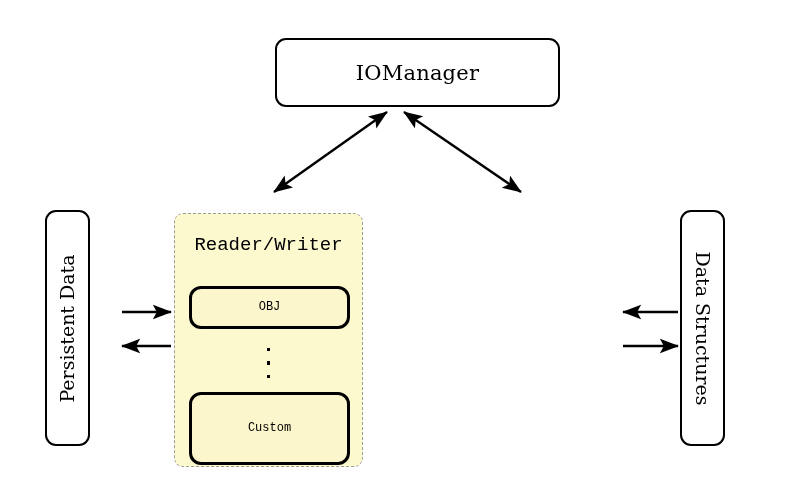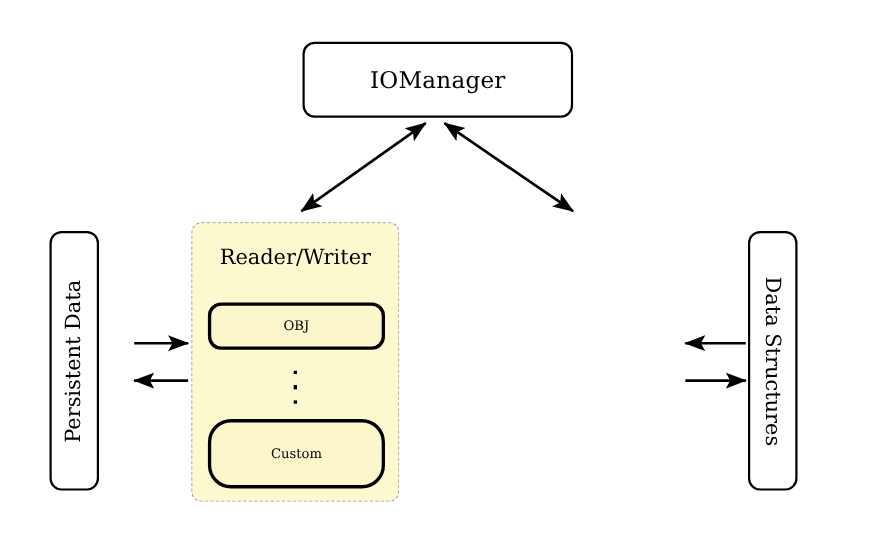--- a/index.html
+++ b/index.html
@@ -35,21 +35,21 @@
     align-items: center;
     justify-content: center;
     text-align: center;
     color: #000000;
   }
 
   
   #iomanager-box {
     left: 275px;
     top: 38px;
-    width: 246px;
+    width: 285px;
     height: 69px;
     font-size: 21px;
     letter-spacing: .2px;
   }
 
   
   .side-box {
     width: 45px;
     height: 236px;
   }
@@ -65,21 +65,21 @@
   .vtext-down { transform: rotate(90deg); }
 
   
   .group-panel {
     position: absolute;
     box-sizing: border-box;
     background: #fcf9cf;
     border: 1.6px dashed #9b9b9b;
     border-radius: 9px;
   }
-  #reader-writer-group   { left: 174px; top: 202px; width: 189px; height: 254px; }
+  #reader-writer-group   { left: 174px; top: 213px; width: 189px; height: 254px; font-family: Liberation Mono, monospace; }
   #importer-exporter-group { left: 428px; top: 199px; width: 190px; height: 254px; }
 
   .group-title {
     position: absolute;
     top: 20px;
     left: 0;
     width: 100%;
     text-align: center;
     font-size: 19px;
     color: #000000;
@@ -104,22 +104,21 @@
   .inner-top {
     left: 14px;
     top: 72px;
     width: 161px;
     height: 43px;
   }
   .inner-bottom {
     left: 14px;
     top: 178px;
     width: 161px;
-    height: 63px;
-    border-radius: 21px;
+    height: 73px;
   }
   #importer-exporter-group .inner-top,
   #importer-exporter-group .inner-bottom {
     left: 12px;
     width: 168px;
   }
 
   
   .vdots {
     position: absolute;

